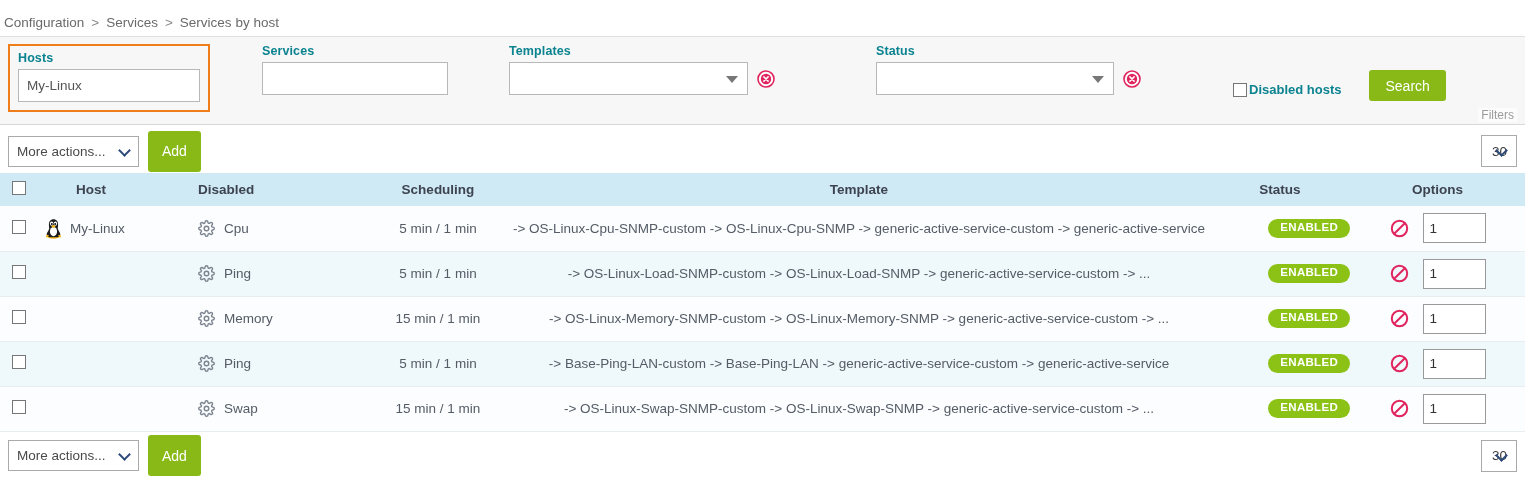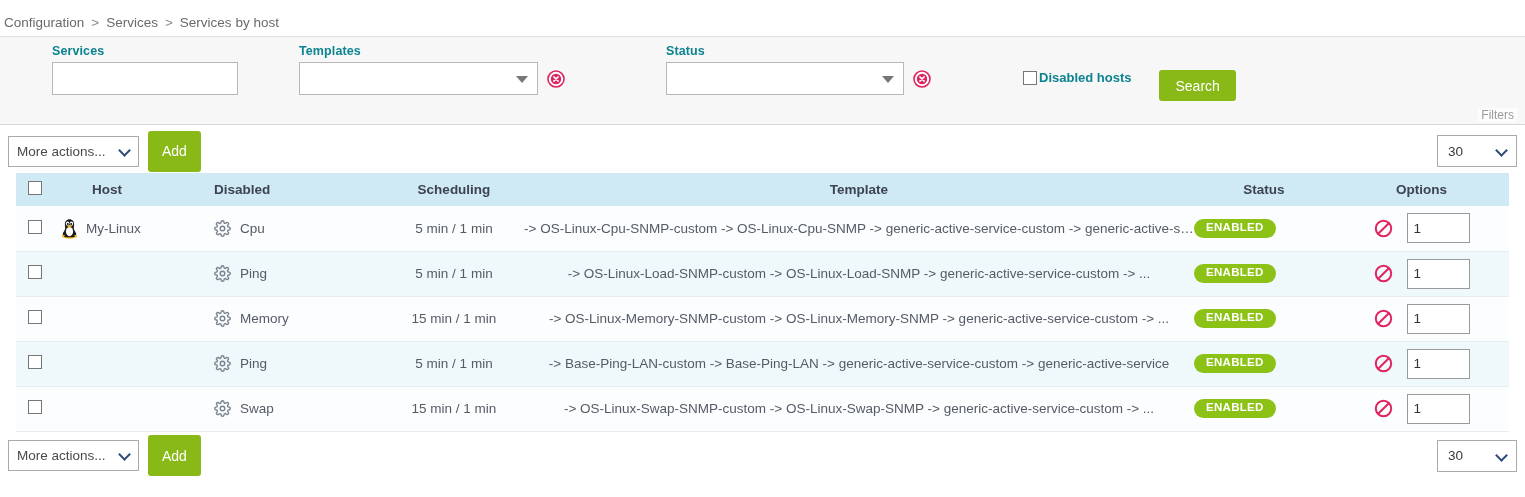--- a/index.html
+++ b/index.html
@@ -95,21 +95,21 @@
     margin-left: 9px;
     margin-top: 8px;
     flex: 0 0 auto;
   }
   .inline-field { display: flex; align-items: flex-start; }
 
   .chk-disabled-wrap {
     display: flex;
     align-items: flex-end;
     margin-left: 92px;
-    margin-top: 26px;
+    margin-top: 38px;
   }
   .chk {
     width: 14px; height: 14px;
     border: 1px solid #767676;
     background: #fff;
     display: inline-block;
     flex: 0 0 auto;
   }
   .chk-lbl {
     font-size: 13px;
@@ -175,39 +175,39 @@
     border-radius: 3px;
     height: 41px;
     padding: 0 14px;
     font-size: 14px;
     font-family: "Liberation Sans", sans-serif;
     cursor: pointer;
   }
   .spacer { flex: 1 1 auto; }
   .page-select {
     position: relative;
-    width: 80px; height: 32px;
+    width: 36px; height: 32px;
     border: 1px solid #aaaaaa;
     background: #ffffff;
     display: flex; align-items: center;
     padding-left: 10px;
     font-size: 13.5px;
     color: #3a3a3a;
     cursor: pointer;
   }
   .page-select .chev {
     position: absolute; right: 10px; top: 10px;
     width: 9px; height: 9px;
     border-right: 2.4px solid #2d4a7a;
     border-bottom: 2.4px solid #2d4a7a;
     transform: rotate(45deg);
   }
 
   
-  .tbl-wrap { padding: 0 16px; }
+  .tbl-wrap { padding: 0 0; }
   table.list {
     width: 100%;
     border-collapse: collapse;
     table-layout: fixed;
   }
   table.list thead th {
     background: #cfe9f5;
     color: #3d4450;
     font-size: 13.5px;
     font-weight: bold;
@@ -235,21 +235,21 @@
   .col-sched { width: 140px; }
   .col-tpl   { width: auto; }
   .col-stat  { width: 140px; }
   .col-opt   { width: 175px; }
 
   .cell-chk { text-align: center; }
   .cell-host { display: flex; align-items: center; gap: 7px; padding-left: 6px; }
   .cell-svc { display: flex; align-items: center; gap: 9px; padding-left: 10px; }
   .cell-sched { text-align: center; }
   .cell-tpl { text-align: center; padding: 0 8px; white-space: nowrap; overflow: hidden; text-overflow: ellipsis; }
-  .cell-stat { text-align: left; }
+  .cell-stat { text-align: right; }
   .cell-opt { display: flex; align-items: center; justify-content: center; gap: 14px; }
 
   .badge-enabled {
     display: inline-block;
     background: #8cc215;
     color: #ffffff;
     font-size: 11.5px;
     font-weight: bold;
     letter-spacing: .3px;
     border-radius: 11px;
@@ -275,20 +275,24 @@
   <span class="crumb">Configuration</span>
   <span class="sep">&gt;</span>
   <span class="crumb">Services</span>
   <span class="sep">&gt;</span>
   <span class="crumb">Services by host</span>
 </div>
 
 <div class="filter-panel">
   <div class="filter-row">
 
+    <div class="filter-group highlight">
+      <span class="filter-label">Hosts</span>
+      <input class="txt-input" type="text" value="My-Linux" style="">
+    </div>
 
     <div class="filter-group g-services">
       <span class="filter-label">Services</span>
       <input class="txt-input" type="text" value="" style="">
     </div>
 
     <div class="filter-group g-templates">
       <span class="filter-label">Templates</span>
       <div class="inline-field">
         <div class="sel-wrap">

